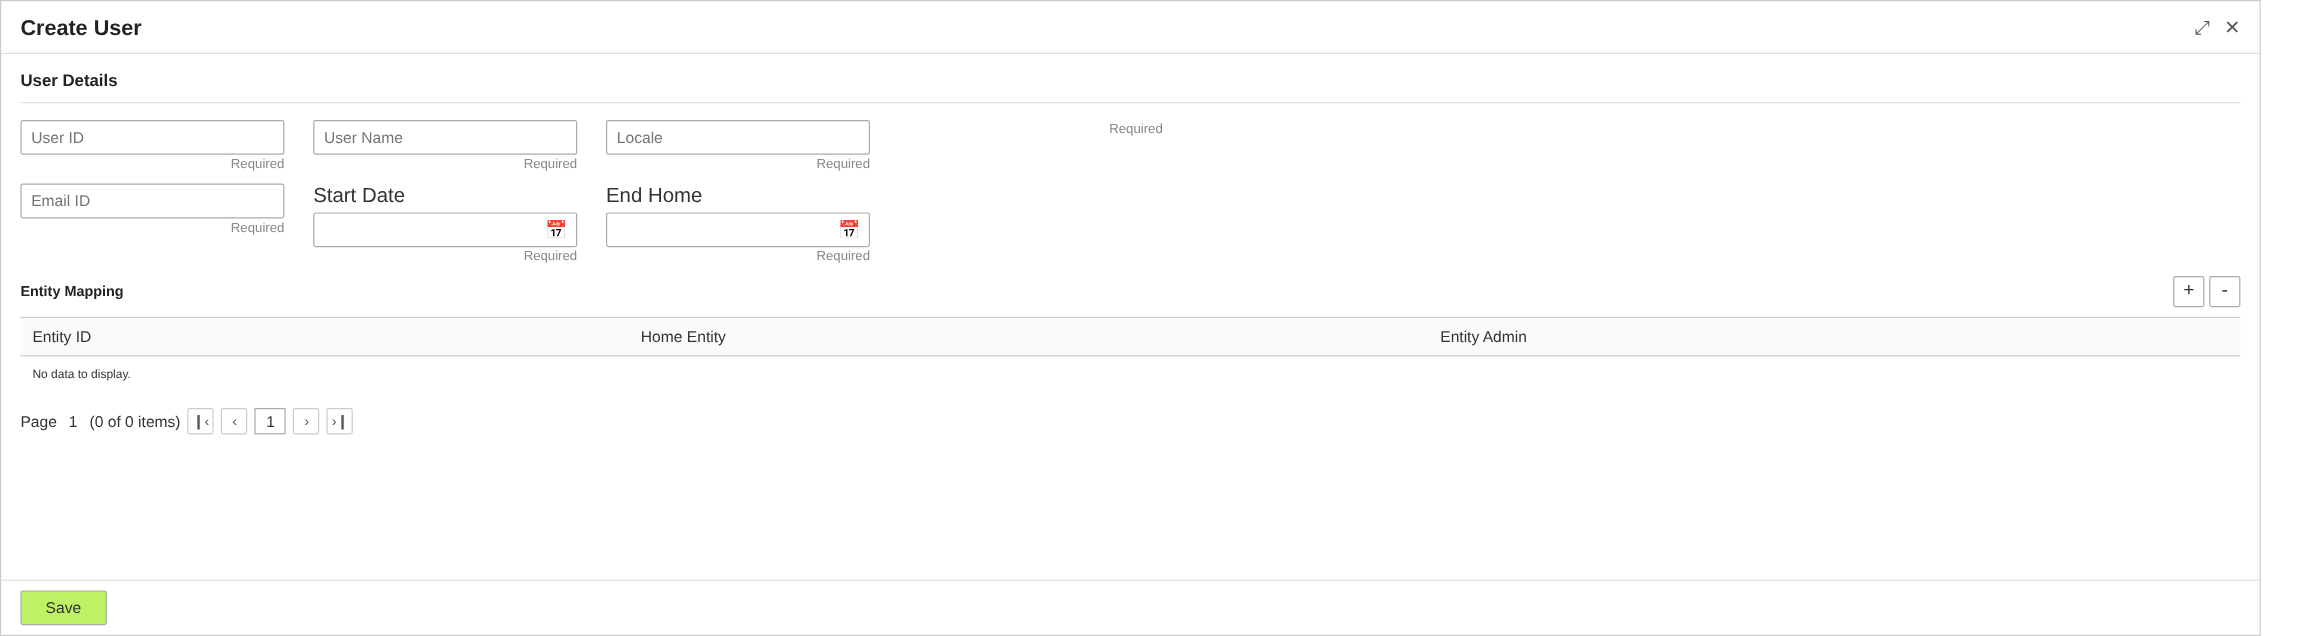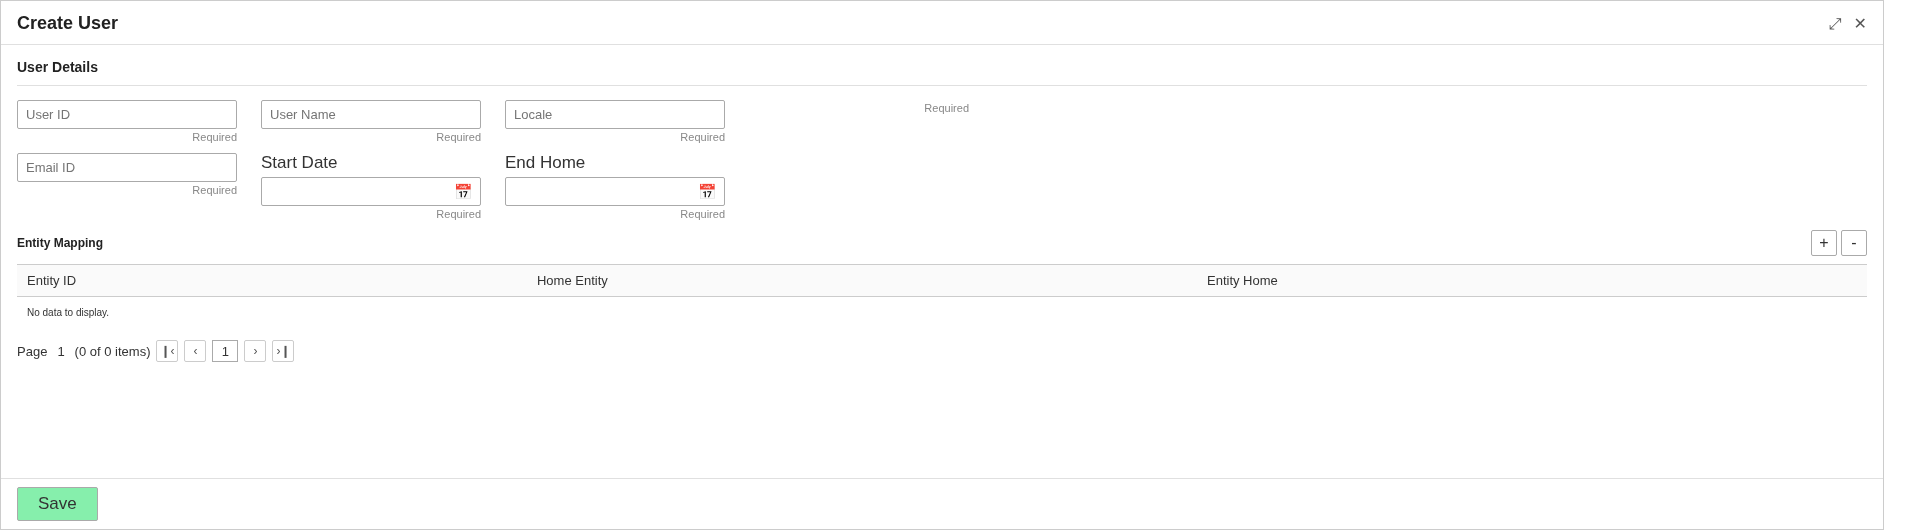--- a/index.html
+++ b/index.html
@@ -218,24 +218,24 @@
       color: #333;
     }
     .modal-footer {
       border-top: 1px solid #e0e0e0;
       padding: 8px 16px;
       display: flex;
       align-items: center;
     }
     .save-btn {
       padding: 6px 20px;
-      background: #86efac;
-      border: 1px solid #aaa;
-      border-radius: 2px;
-      font-size: 17px;
+      background: #bef264;
+      border: 1px solid #aaa;
+      border-radius: 2px;
+      font-size: 13px;
       cursor: pointer;
       color: #333;
     }
   </style>
 </head>
 <body>
 
 <div class="modal">
 
   <div class="modal-header">
@@ -301,21 +301,21 @@
           <button class="entity-btn">+</button>
           <button class="entity-btn">-</button>
         </div>
       </div>
 
       <table class="entity-table">
         <thead>
           <tr>
             <th>Entity ID</th>
             <th>Home Entity</th>
-            <th>Entity Home</th>
+            <th>Entity Admin</th>
           </tr>
         </thead>
         <tbody>
           <tr>
             <td colspan="3" class="no-data">No data to display.</td>
           </tr>
         </tbody>
       </table>
 
       <div class="pagination-row">

